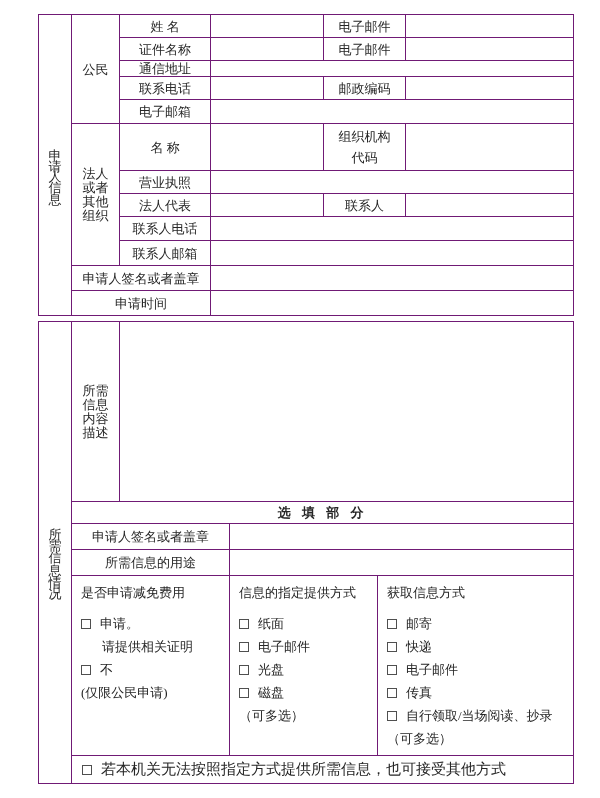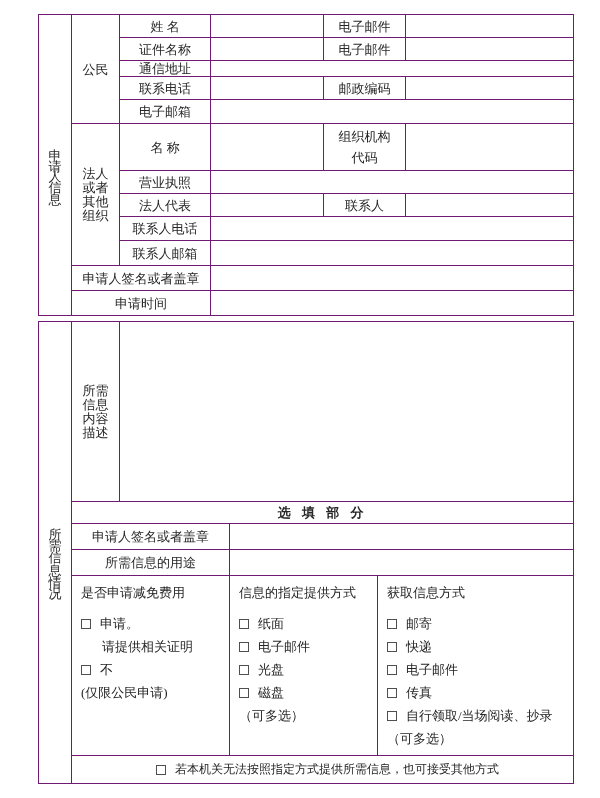--- a/index.html
+++ b/index.html
@@ -49,21 +49,21 @@
   .cb {
     display: inline-block; width: 10px; height: 10px;
     border: 1px solid #4f4f4f; background: #fff;
     margin-right: 9px; flex: 0 0 auto;
   }
   .check-item { display: flex; align-items: center; }
   .subnote { padding-left: 21px; }
   .footnote { margin-top: auto; }
   .note-line {
     display: flex; align-items: center; text-align: left;
-    padding-left: 10px; font-size: 12px; justify-content: center;
+    padding-left: 10px; font-size: 15px;
   }
   .desc-cell { vertical-align: middle; }
 </style>
 </head>
 <body>
 
 <div class="page">
 
   <table id="applicant-table">
     <colgroup>

